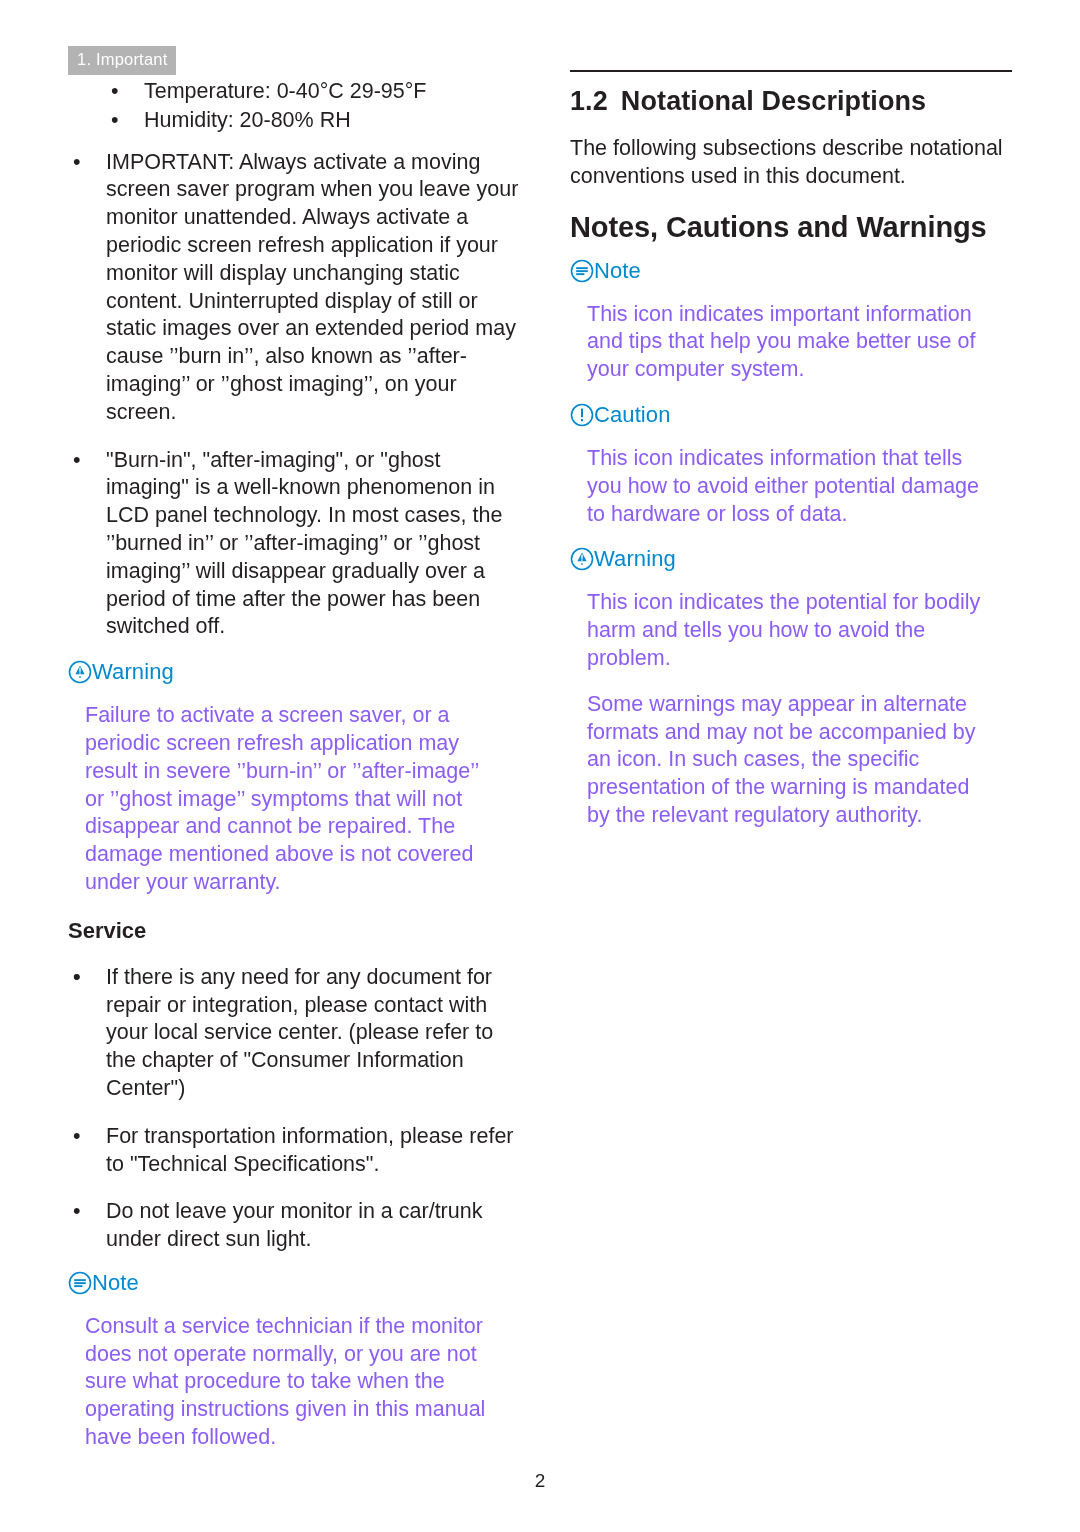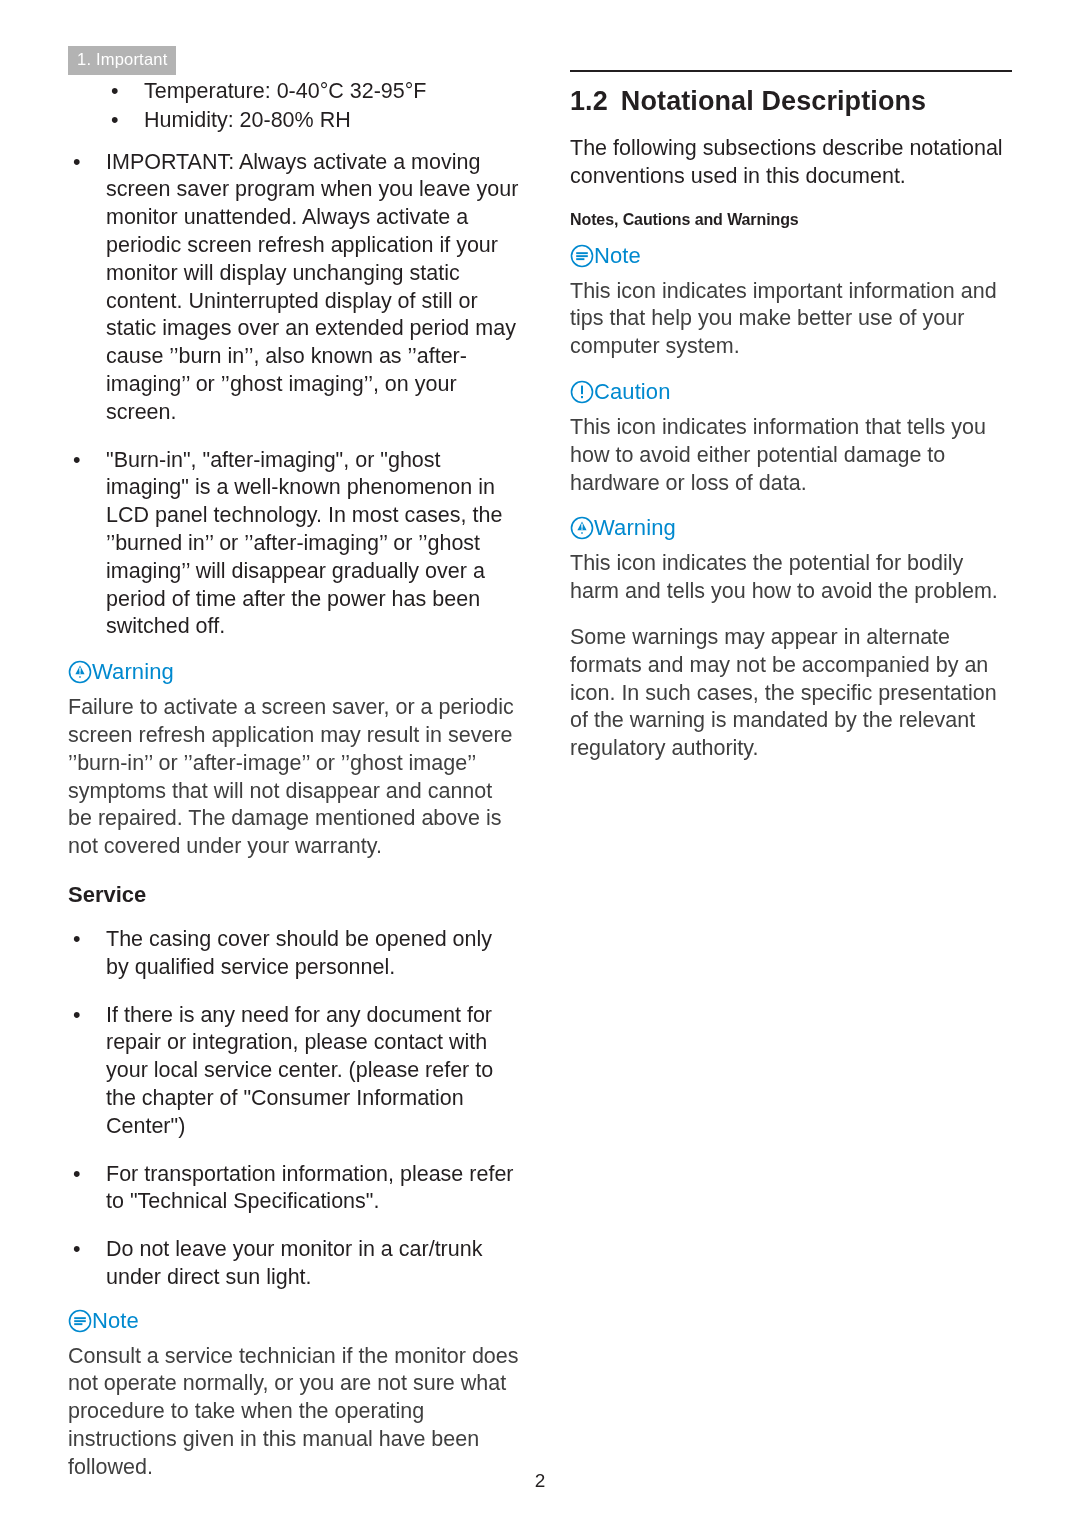--- a/index.html
+++ b/index.html
@@ -101,21 +101,21 @@
   }
 
   p.body {
     font-size: 21.5px;
     line-height: 27.8px;
     margin: 0 0 18px 0;
     color: #231f20;
   }
 
   h3.sub {
-    font-size: 16px;
+    font-size: 29px;
     font-weight: bold;
     margin: 0 0 12px 0;
     color: #231f20;
     letter-spacing: -0.1px;
   }
 
   h3.sub-plain {
     font-size: 22px;
     font-weight: bold;
     margin: 0 0 18px 0;
@@ -130,24 +130,24 @@
     display: flex;
     align-items: center;
     margin-bottom: 9px;
   }
   .callout-title {
     color: #0089cf;
     font-size: 22px;
     letter-spacing: 0.1px;
   }
   .callout-body {
-    color: #404040;
+    color: #8b5cf6;
     font-size: 21.5px;
     line-height: 27.8px;
-    margin: 0;
+    margin: 17px;
   }
   .callout-body + .callout-body {
     margin-top: 18px;
   }
 
   .ico {
     width: 24px;
     height: 24px;
     flex: 0 0 24px;
     display: block;
@@ -168,21 +168,21 @@
 
 <div class="page">
 
   <div class="header-tab">1. Important</div>
 
   <div class="col-left">
 
     <ul class="bullets tight">
       <li>
         <span class="bullet">•</span>
-        <span>Temperature: 0-40°C 32-95°F</span>
+        <span>Temperature: 0-40°C 29-95°F</span>
       </li>
       <li style="margin-bottom:14px;">
         <span class="bullet">•</span>
         <span>Humidity: 20-80% RH</span>
       </li>
     </ul>
 
     <ul class="bullets">
       <li style="margin-bottom:20px;">
         <span class="bullet">•</span>
@@ -207,21 +207,20 @@
         <span class="callout-title">Warning</span>
       </div>
       <p class="callout-body">Failure to activate a screen saver, or a periodic screen refresh application may result in severe ’’burn-in’’ or ’’after-image’’ or ’’ghost image’’ symptoms that will not disappear and cannot be repaired. The damage mentioned above is not covered under your warranty.</p>
     </div>
 
     <h3 class="sub-plain" style="margin-top:21px;">Service</h3>
 
     <ul class="bullets">
       <li style="margin-bottom:20px;">
         <span class="bullet">•</span>
-        <span>The casing cover should be opened only by qualified service personnel.</span>
       </li>
       <li style="margin-bottom:20px;">
         <span class="bullet">•</span>
         <span>If there is any need for any document for repair or integration, please contact with your local service center. (please refer to the chapter of "Consumer Information Center")</span>
       </li>
       <li style="margin-bottom:20px;">
         <span class="bullet">•</span>
         <span>For transportation information, please refer to "Technical Specifications".</span>
       </li>
       <li style="margin-bottom:14px;">

